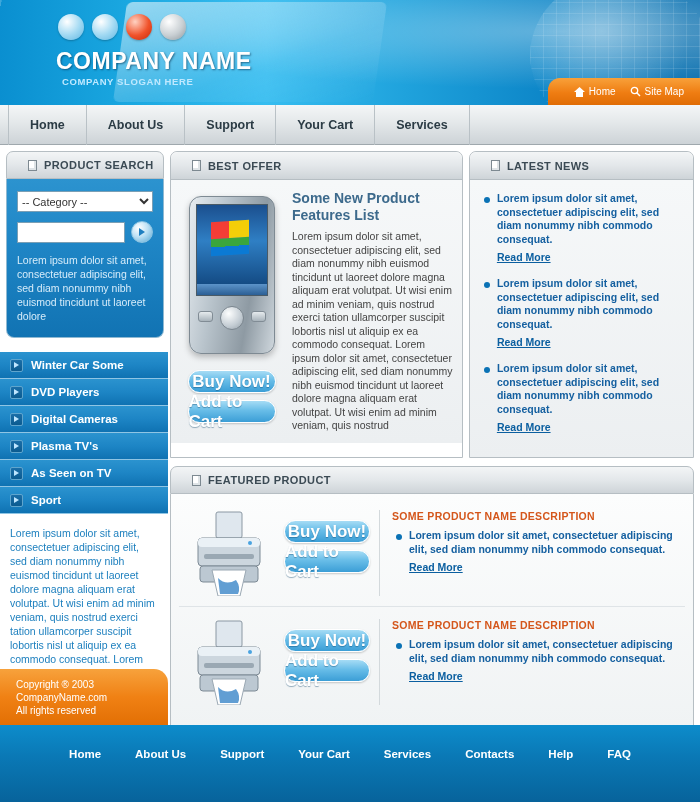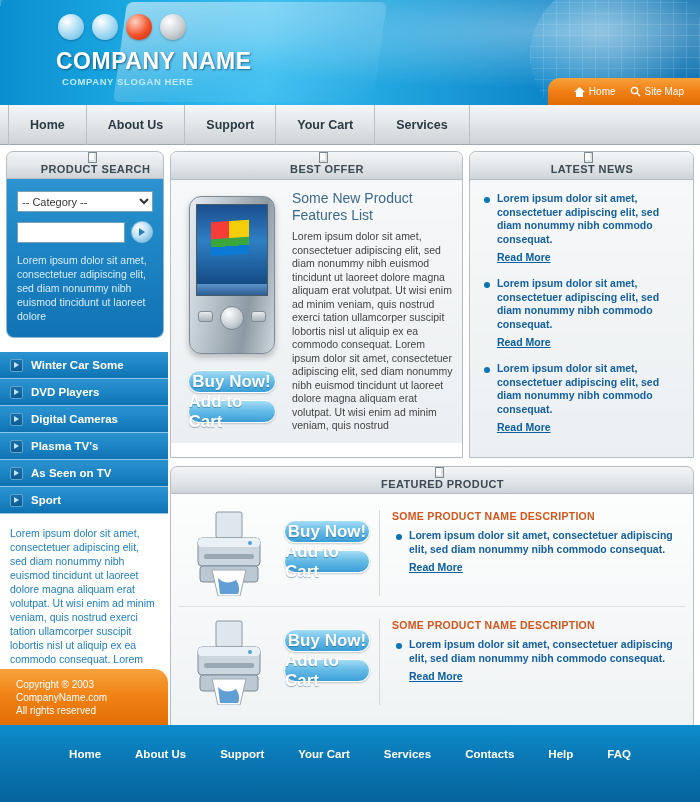--- a/index.html
+++ b/index.html
@@ -104,21 +104,20 @@
   
   .panel-head {
     height:28px;
     background:linear-gradient(180deg,#f3f5f6 0%,#e3e7ea 50%,#ced4d8 100%);
     border:1px solid #b6bec3;
     border-radius:7px 7px 0 0;
     display:flex; align-items:center;
     padding-left:21px;
     font-size:11px; font-weight:bold; color:#3b4a54;
     letter-spacing:.4px;
-    flex-direction:column;
   }
   .panel-head .ph-icon {
     width:9px; height:11px; margin-right:7px;
     background:#fff; border:1px solid #7d8991;
     box-shadow:inset -2px -2px 0 #dfe4e7;
   }
 
   
   .search-head { margin:6px 4px 0 6px; }
   .search-body {
@@ -252,21 +251,21 @@
     box-shadow:0 1px 2px rgba(0,0,0,.2);
     color:#ffffff; font-size:17px; font-weight:bold;
     display:flex; align-items:center; justify-content:center;
     cursor:pointer;
     text-shadow:0 1px 1px rgba(0,60,100,.4);
   }
   .pda-btns { margin-top:16px; }
 
   .bo-text { flex:1; padding-left:8px; }
   .bo-title {
-    font-size:14px; font-weight:normal; color:#3d6a8c;
+    font-size:14px; font-weight:bold; color:#3d6a8c;
     line-height:17px; margin-bottom:6px;
   }
   .bo-para { font-size:10.5px; line-height:13.5px; color:#444; }
 
   
   .news {
     width:226px;
     border:1px solid #b6bec3; border-radius:7px 7px 0 0;
     background:#fff;
   }

